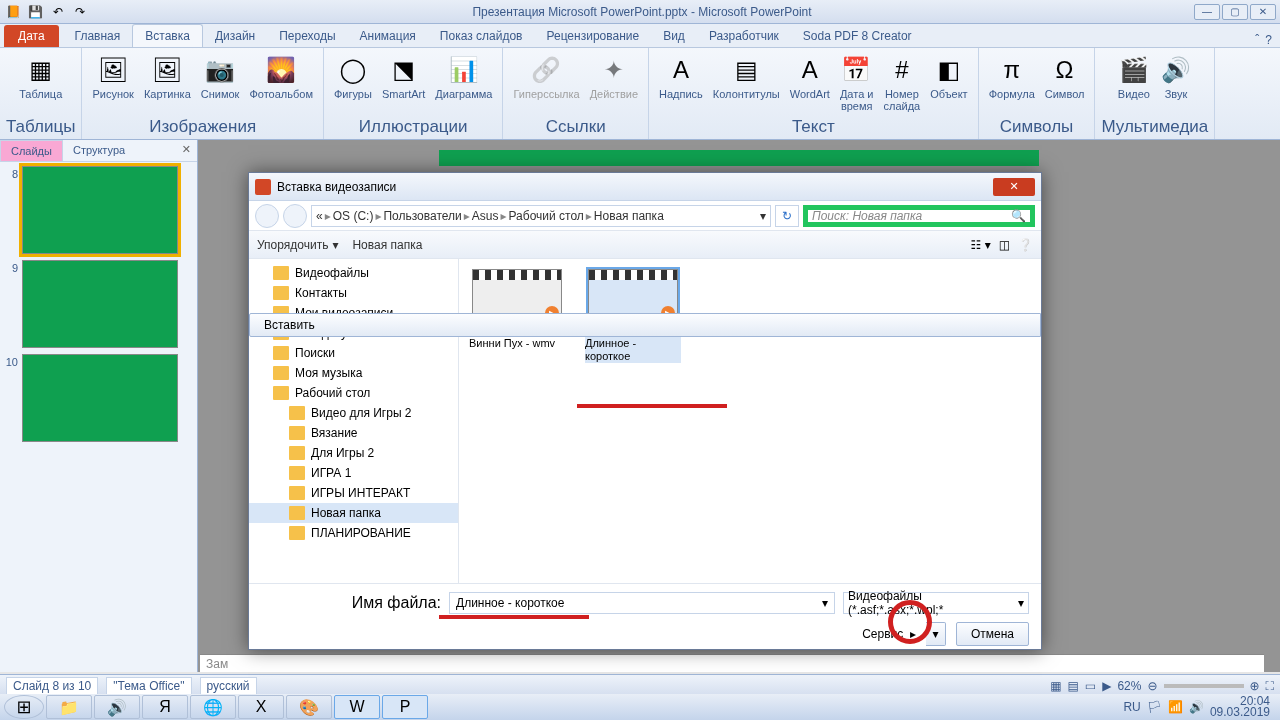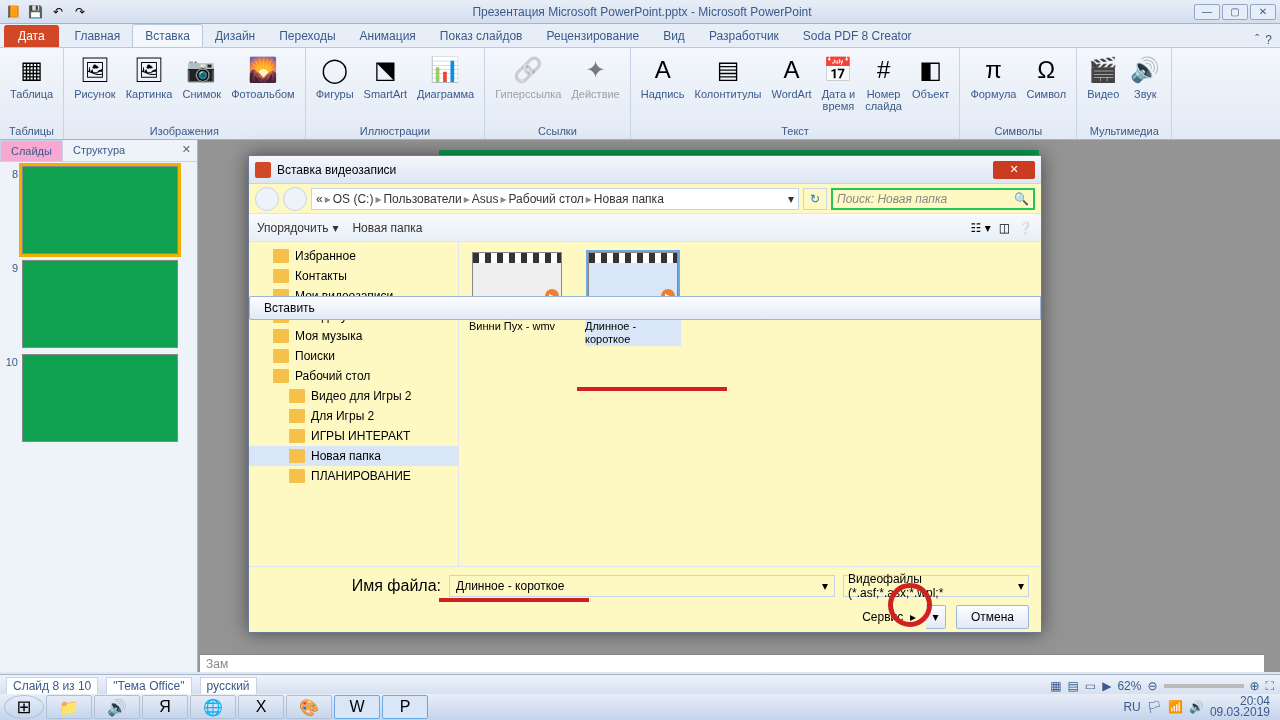--- a/index.html
+++ b/index.html
@@ -14,21 +14,21 @@
 
 .ribtabs{height:24px;background:#e8eef7;display:flex;align-items:flex-end;padding-left:4px;border-bottom:1px solid #b8c8df}
 .ribtabs .filetab{background:#d24726;color:#fff;padding:4px 14px;border-radius:3px 3px 0 0;margin-right:4px}
 .ribtabs .tab{padding:4px 12px;color:#3b5a8a;cursor:pointer}
 .ribtabs .tab.active{background:#f4f7fc;border:1px solid #b8c8df;border-bottom:none;border-radius:3px 3px 0 0}
 .ribtabs .help{margin-left:auto;margin-right:8px;display:flex;gap:6px;color:#3b5a8a}
 
 .ribbon{height:92px;background:linear-gradient(#f4f7fc,#e2eaf5);border-bottom:1px solid #9fb5d6;display:flex}
 .group{border-right:1px solid #c6d4e8;padding:2px 6px 0;display:flex;flex-direction:column;align-items:center}
 .group .gbody{flex:1;display:flex;align-items:flex-start;gap:2px;padding-top:2px}
-.group .glabel{font-size:11px;color:#3b5a8a;text-align:center;padding:2px 0;width:100%}
+.group .glabel{font-size:17px;color:#3b5a8a;text-align:center;padding:2px 0;width:100%}
 .rbtn{display:flex;flex-direction:column;align-items:center;padding:2px 4px;min-width:38px;border-radius:3px}
 .rbtn .ricon{width:32px;height:32px;display:flex;align-items:center;justify-content:center;font-size:24px}
 .rbtn .rlabel{font-size:11px;color:#3b5a8a;text-align:center;margin-top:2px;line-height:12px;white-space:pre}
 .rbtn.disabled .rlabel{color:#a0a0a0}
 .rbtn.disabled .ricon{filter:grayscale(100%);opacity:.5}
 
 .main{position:absolute;top:140px;left:0;right:0;bottom:48px;display:flex;background:#949494}
 .slidespane{width:198px;background:#eef3fa;border-right:1px solid #9fb5d6;display:flex;flex-direction:column}
 .sptabs{display:flex;border-bottom:1px solid #c6d4e8;background:#eef3fa}
 .sptabs div{padding:4px 10px;font-size:11px;color:#3b5a8a}
@@ -46,31 +46,31 @@
 .statusbar{position:absolute;bottom:24px;left:0;right:0;height:22px;background:linear-gradient(#eef3fa,#d4deef);border-top:1px solid #9fb5d6;display:flex;align-items:center;padding:0 6px;font-size:11px;color:#3b5a8a;gap:8px}
 .statusbar .seg{border:1px solid #c6d4e8;padding:1px 6px;background:#fff}
 .statusbar .right{margin-left:auto;display:flex;align-items:center;gap:6px}
 
 .taskbar{position:absolute;bottom:0;left:0;right:0;height:26px;background:linear-gradient(#e8eef7,#c4d4eb);display:flex;align-items:center;padding:0 4px;gap:2px}
 .taskbar .tbtn{width:46px;height:24px;border:1px solid #b0c0d8;border-radius:2px;display:flex;align-items:center;justify-content:center;font-size:16px}
 .taskbar .start{width:40px;border-radius:50%;font-size:18px}
 .taskbar .tray{margin-left:auto;display:flex;align-items:center;gap:6px;font-size:11px;color:#3b5a8a;padding-right:6px}
 .taskbar .tray .clock{text-align:right;line-height:11px}
 
-.dialog{position:absolute;left:248px;top:155px;width:794px;height:478px;background:#fef9c3;border:1px solid #6a7a97;box-shadow:0 0 18px rgba(0,0,0,.5)}
+.dialog{position:absolute;left:248px;top:172px;width:794px;height:478px;background:#ffffff;border:1px solid #6a7a97;box-shadow:0 0 18px rgba(0,0,0,.5)}
 .dtitle{height:28px;background:linear-gradient(#f4f7fc,#dce6f4);display:flex;align-items:center;padding:0 6px;border-bottom:1px solid #c6d4e8}
 .dtitle .dicon{width:16px;height:16px;background:#d24726;margin-right:6px;border-radius:2px}
 .dtitle .dcls{margin-left:auto;width:42px;height:18px;background:#c93c20;color:#fff;display:flex;align-items:center;justify-content:center;border-radius:2px;font-size:11px}
 .dnav{height:30px;display:flex;align-items:center;padding:0 6px;gap:4px;border-bottom:1px solid #e0e6ef}
 .dnav .navbtn{width:24px;height:24px;border:1px solid #c6d4e8;border-radius:50%;background:#eef3fa}
 .dnav .crumbs{flex:1;height:22px;border:1px solid #c6d4e8;display:flex;align-items:center;padding:0 4px;gap:2px;font-size:11px;background:#fff}
 .dnav .crumbs span{color:#333}
 .dnav .crumbs .sep{color:#888}
 .dnav .refresh{width:24px;height:22px;border:1px solid #c6d4e8;display:flex;align-items:center;justify-content:center;color:#2a6fc9}
-.dnav .search{width:204px;height:22px;border:2px solid #22c55e;display:flex;align-items:center;padding:0 4px;color:#888;font-style:italic}
+.dnav .search{width:232px;height:22px;border:5px solid #22c55e;display:flex;align-items:center;padding:0 4px;color:#888;font-style:italic}
 .dnav .search .sicon{margin-left:auto;color:#2a6fc9;font-style:normal}
 .dtoolbar{height:28px;background:linear-gradient(#f8fafd,#e8eef7);border-bottom:1px solid #e0e6ef;display:flex;align-items:center;padding:0 8px;gap:14px;font-size:12px}
 .dtoolbar .tool{color:#333;display:flex;align-items:center;gap:4px}
 .dtoolbar .right{margin-left:auto;display:flex;gap:8px;align-items:center}
 .dbody{display:flex;height:324px}
 .dtree{width:210px;border-right:1px solid #e0e6ef;overflow:auto;padding:4px 0}
 .dtree .titem{padding:3px 4px 3px 24px;display:flex;align-items:center;gap:6px;font-size:12px;white-space:nowrap}
 .dtree .titem.sub{padding-left:40px}
 .dtree .titem.sel{background:#d8e6f7}
 .dtree .ficon{width:16px;height:14px;background:#f6c14a;border-radius:1px;display:inline-block}
@@ -357,53 +357,61 @@
     <div class="right">
       <span>☷ ▾</span>
       <span>◫</span>
       <span style="color:#2a6fc9">❔</span>
     </div>
   </div>
   <div class="dbody">
     <div class="dtree" id="dtree">
         <div class="titem  ">
           <span class="ficon"></span>
-          <span>Избранное</span>
+          <span>Видеофайлы</span>
         </div>
         <div class="titem  ">
           <span class="ficon"></span>
           <span>Контакты</span>
         </div>
         <div class="titem  ">
           <span class="ficon"></span>
           <span>Мои видеозаписи</span>
         </div>
         <div class="titem  ">
           <span class="ficon"></span>
           <span>Мои документы</span>
         </div>
         <div class="titem  ">
           <span class="ficon"></span>
+          <span>Поиски</span>
+        </div>
+        <div class="titem  ">
+          <span class="ficon"></span>
           <span>Моя музыка</span>
         </div>
         <div class="titem  ">
           <span class="ficon"></span>
-          <span>Поиски</span>
-        </div>
-        <div class="titem  ">
-          <span class="ficon"></span>
           <span>Рабочий стол</span>
         </div>
         <div class="titem sub ">
           <span class="ficon"></span>
           <span>Видео для Игры 2</span>
         </div>
         <div class="titem sub ">
           <span class="ficon"></span>
+          <span>Вязание</span>
+        </div>
+        <div class="titem sub ">
+          <span class="ficon"></span>
           <span>Для Игры 2</span>
+        </div>
+        <div class="titem sub ">
+          <span class="ficon"></span>
+          <span>ИГРА 1</span>
         </div>
         <div class="titem sub ">
           <span class="ficon"></span>
           <span>ИГРЫ ИНТЕРАКТ</span>
         </div>
         <div class="titem sub sel">
           <span class="ficon"></span>
           <span>Новая папка</span>
         </div>
         <div class="titem sub ">

